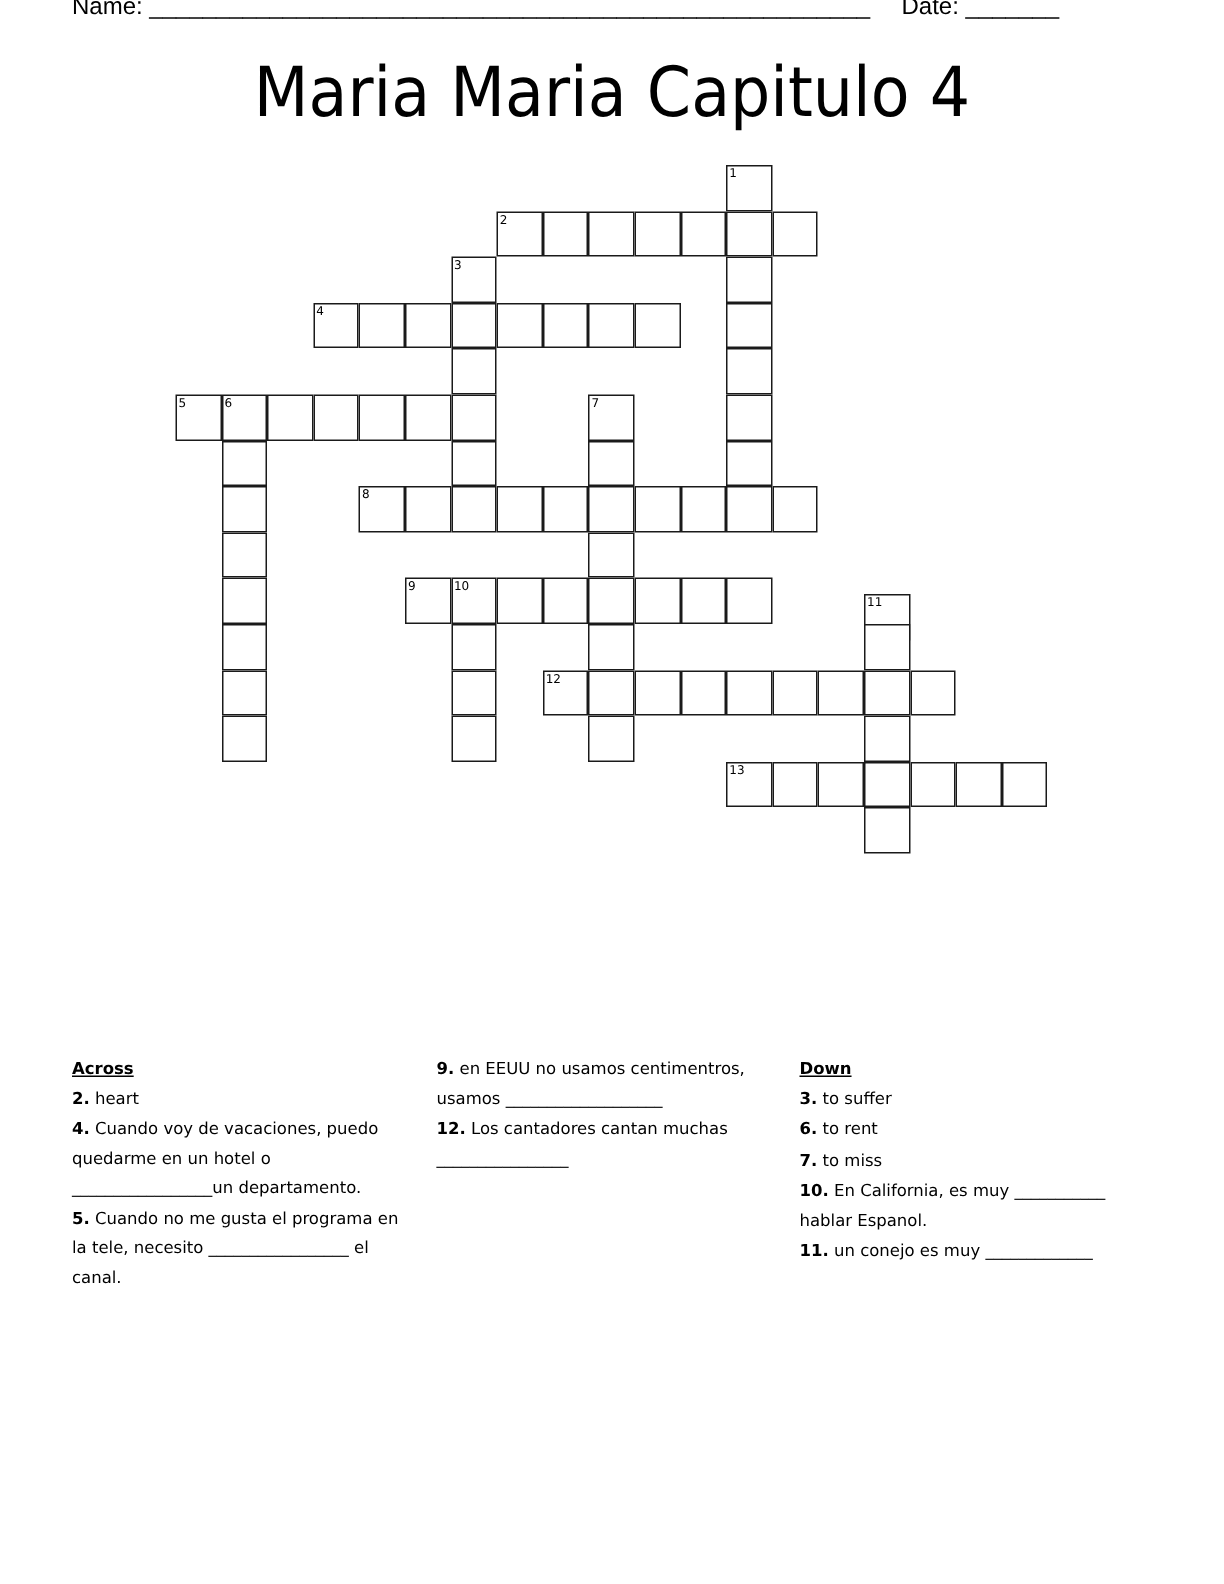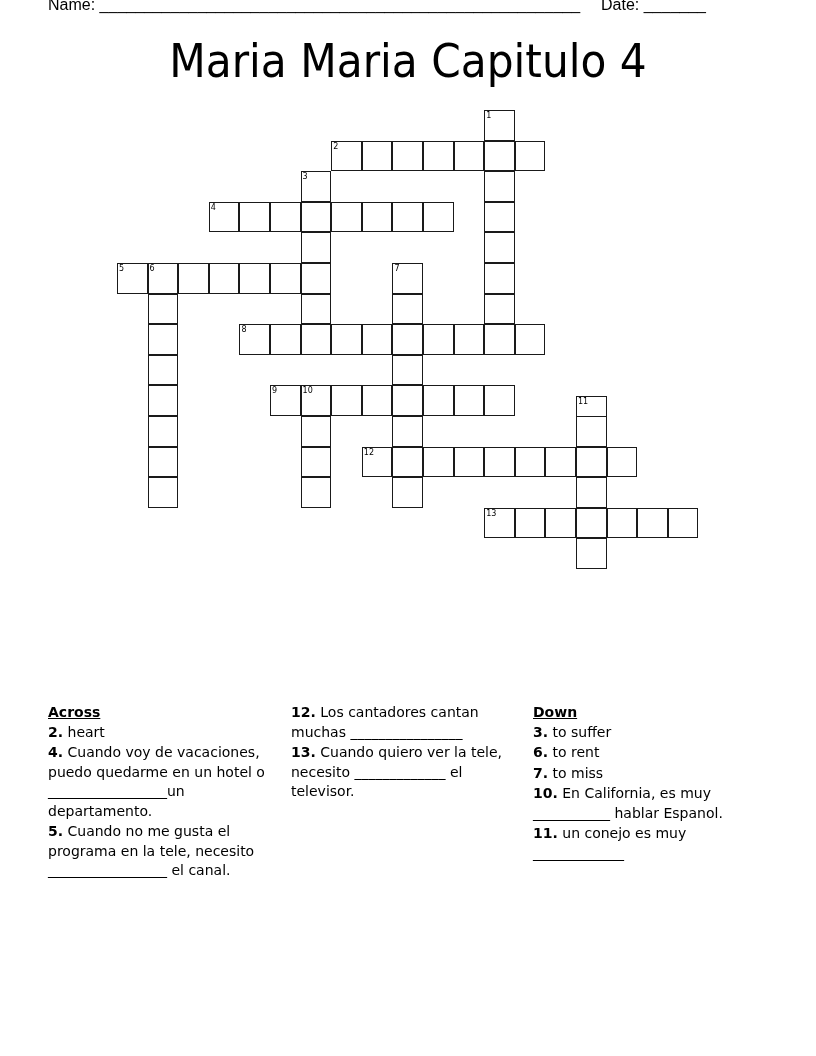--- a/index.html
+++ b/index.html
@@ -20,21 +20,21 @@
     .cell {
       position: absolute; width: 30.6px; height: 30.6px; box-sizing: border-box;
       border: 1.5px solid #1a1a1a; background: #fff;
     }
     .cell .num {
       position: absolute; top: 0px; left: 1px;
       font-family: "DejaVu Sans", sans-serif; font-size: 8px; line-height: 9px; color: #000;
     }
     .clues {
       position: absolute; top: 703px;
-      font-family: "DejaVu Sans", sans-serif; font-size: 14px; line-height: 19.5px; color: #000;
+      font-family: "DejaVu Sans", sans-serif; font-size: 11px; line-height: 19.5px; color: #000;
     }
     .clues .heading { font-weight: bold; text-decoration: underline; margin-bottom: 0px; }
     .clue { margin-bottom: 1px; }
     .clue b { font-weight: bold; }
     .col1 { left: 48px; width: 222px; }
     .col2 { left: 291px; width: 228px; }
     .col3 { left: 533px; width: 222px; }
   </style>
 </head>
 <body>
@@ -163,22 +163,22 @@
   </div>
 
 <div class="clues col1">
   <div class="heading">Across</div>
   <div class="clue"><b>2.</b> <span>heart</span></div>
   <div class="clue"><b>4.</b> <span>Cuando voy de vacaciones, puedo quedarme en un hotel o _________________un departamento.</span></div>
   <div class="clue"><b>5.</b> <span>Cuando no me gusta el programa en la tele, necesito _________________ el canal.</span></div>
 </div>
 
 <div class="clues col2">
+  <div class="clue"><b>9.</b> <span>en EEUU no usamos centimentros, usamos ___________________</span></div>
   <div class="clue"><b>12.</b> <span>Los cantadores cantan muchas ________________</span></div>
-  <div class="clue"><b>13.</b> <span>Cuando quiero ver la tele, necesito _____________ el televisor.</span></div>
 </div>
 
 <div class="clues col3">
   <div class="heading">Down</div>
   <div class="clue"><b>3.</b> <span>to suffer</span></div>
   <div class="clue"><b>6.</b> <span>to rent</span></div>
   <div class="clue"><b>7.</b> <span>to miss</span></div>
   <div class="clue"><b>10.</b> <span>En California, es muy ___________ hablar Espanol.</span></div>
   <div class="clue"><b>11.</b> <span>un conejo es muy _____________</span></div>
 </div>

